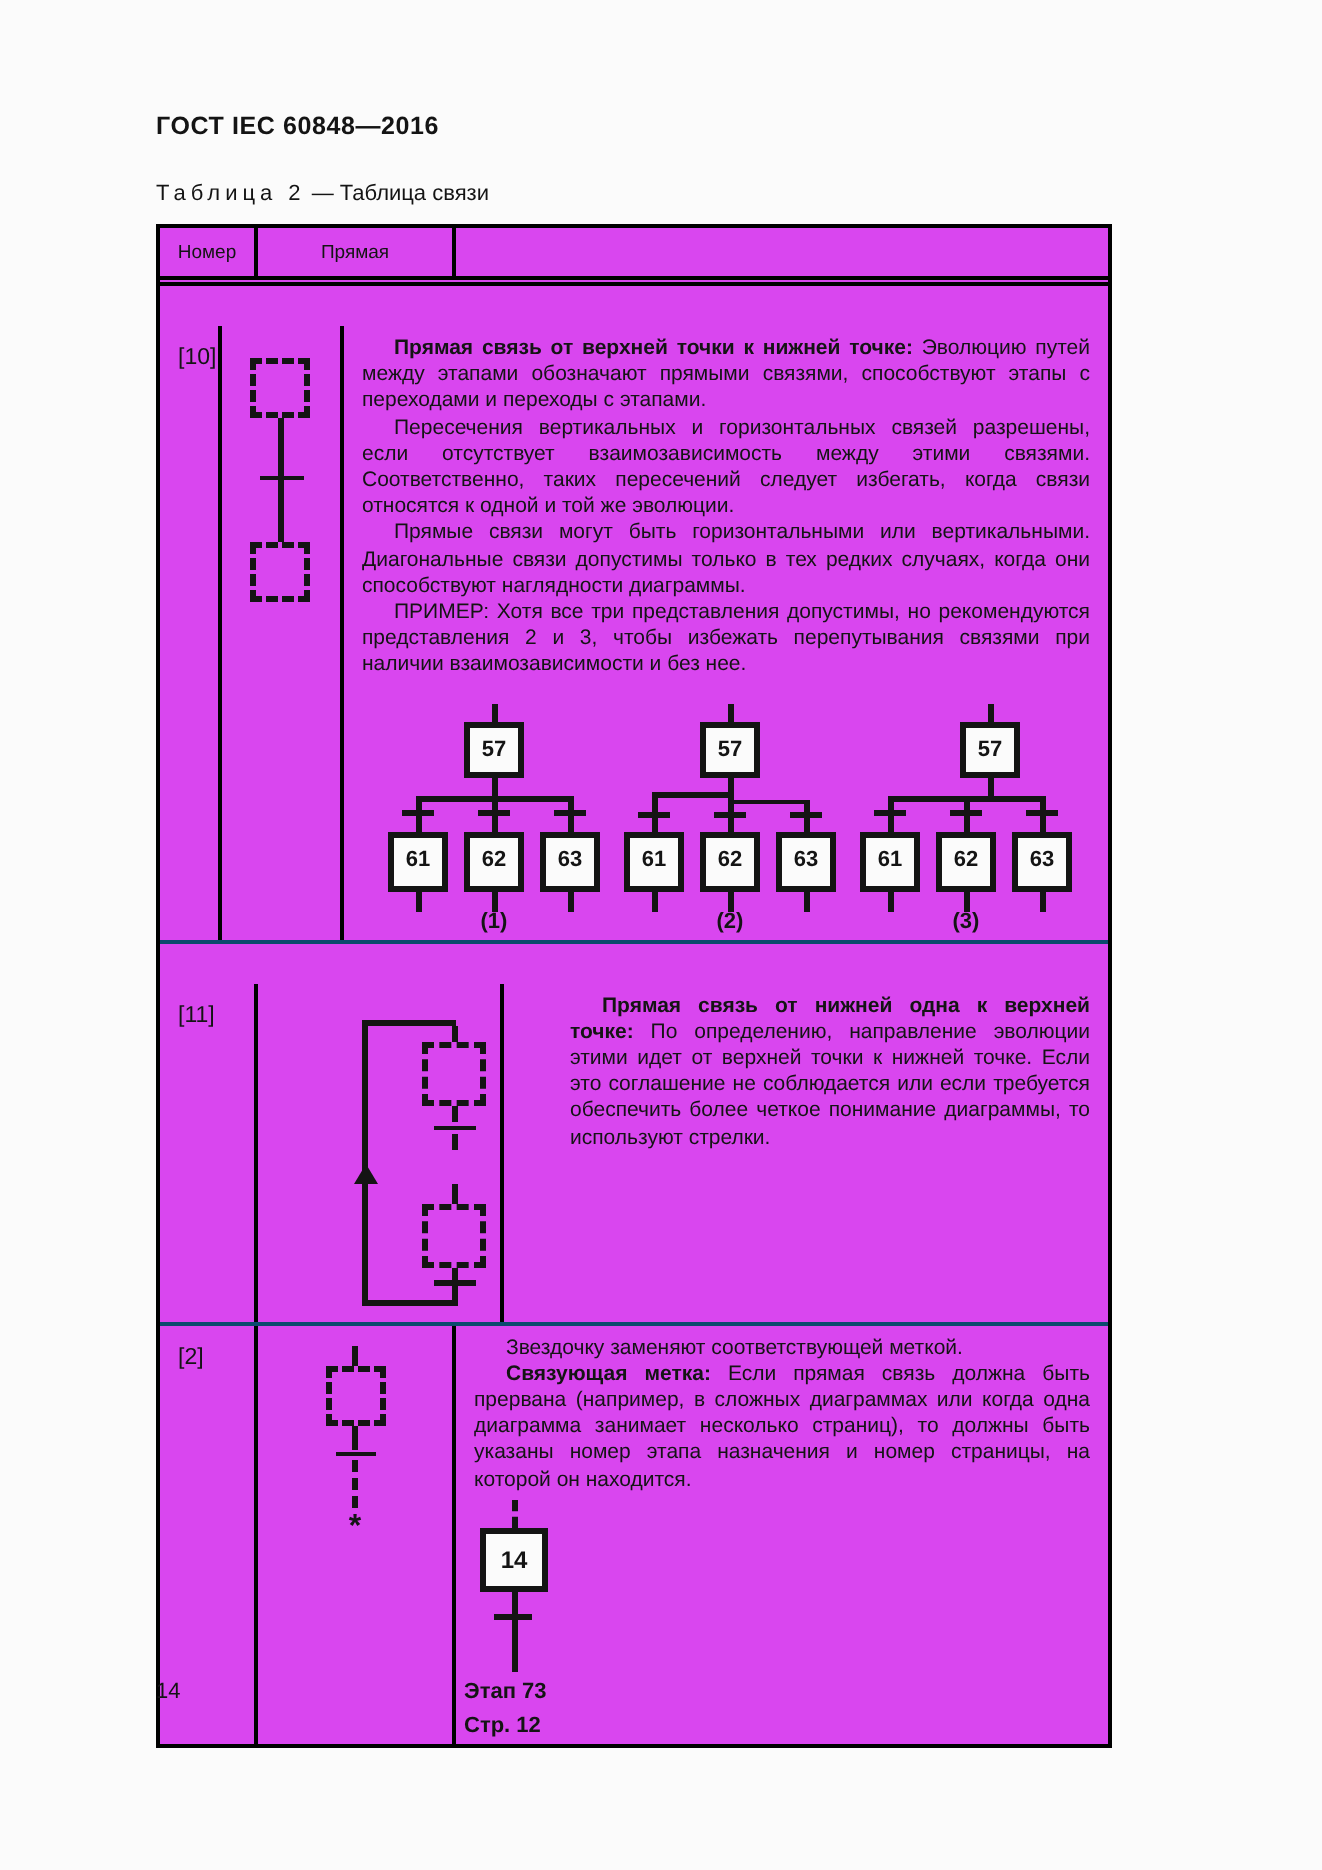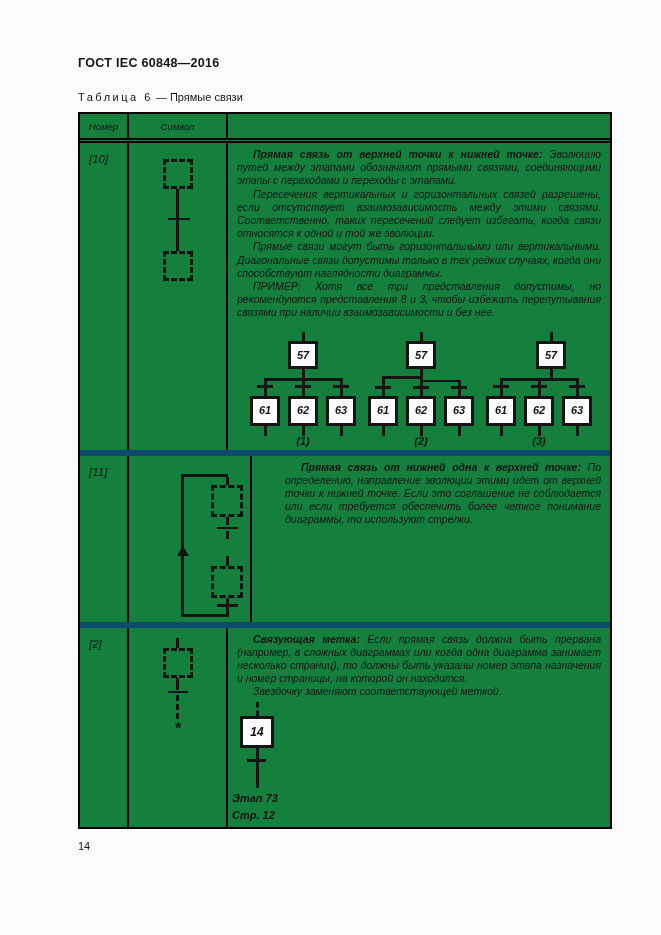--- a/index.html
+++ b/index.html
@@ -6,23 +6,23 @@
   html,body { background:#f3f3f3; }
   .page {
     position:relative; width:661px; height:935px; margin:0 auto;
     background:#fbfbfb; color:#141414;
     font-family:"Liberation Sans", sans-serif;
   }
   .doc-title { position:absolute; left:78px; top:56px; font-size:12.5px; font-weight:bold; letter-spacing:.3px; }
   .caption   { position:absolute; left:78px; top:91px; font-size:11px; }
   .caption .sp { letter-spacing:2.5px; }
 
-  .gtable { position:absolute; left:78px; top:112px; width:534px; border:2px solid #000; background:#15803d;font-style:italic; }
+  .gtable { position:absolute; left:78px; top:112px; width:478px; border:2px solid #000; background:#d946ef; }
   .trow  { display:flex; }
-  .trow.bordered { border-bottom:6px solid #0c4a6e; }
+  .trow.bordered { border-bottom:2px solid #0c4a6e;margin-top:20px; }
   .thead { border-bottom:5px double #000; }
   .c-num  { width:49px;  border-right:2px solid #000; }
   .c-sym  { width:99px;  border-right:2px solid #000; }
   .c-desc { flex:1; }
   .thead .hcell { font-size:9.5px; text-align:center; padding:7px 2px 6px; }
   .num-label { font-size:11.5px; padding:10px 0 0 9px; }
 
   .desc { padding:5px 9px 0 9px; font-size:10.5px; line-height:13.2px; }
   .para { text-align:justify; text-indent:16px; margin:0; }
   .para b { font-weight:bold; }
@@ -58,48 +58,48 @@
 
   .page-number { position:absolute; left:78px; top:840px; font-size:11px; }
 </style>
 </head>
 <body>
 
 <div class="page">
 
   <div class="doc-title">ГОСТ IEC 60848—2016</div>
   <div class="caption">
-    <span class="sp">Таблица 6</span><span> — Прямые связи</span>
+    <span class="sp">Таблица 2</span><span> — Таблица связи</span>
   </div>
 
   <div class="gtable">
 
     <div class="trow thead">
       <div class="c-num hcell">Номер</div>
-      <div class="c-sym hcell">Символ</div>
+      <div class="c-sym hcell">Прямая</div>
     </div>
 
     <div class="trow bordered" style="min-height:291px;">
       <div class="c-num">
         <div class="num-label">[10]</div>
       </div>
       <div class="c-sym">
         <div class="sym10">
           <div class="abs dbox" style="left:3px; top:0; width:30px; height:30px;"></div>
           <div class="abs solid" style="left:16.5px; top:30px; width:3px; height:62px;"></div>
           <div class="abs bar" style="left:8px; top:59px; width:22px; height:2px;"></div>
           <div class="abs dbox" style="left:3px; top:92px; width:30px; height:30px;"></div>
         </div>
       </div>
       <div class="c-desc">
         <div class="desc">
-          <p class="para"><b>Прямая связь от верхней точки к нижней точке:</b><span> Эволюцию путей между этапами обозначают прямыми связями, соединяющими этапы с переходами и переходы с этапами.</span></p>
+          <p class="para"><b>Прямая связь от верхней точки к нижней точке:</b><span> Эволюцию путей между этапами обозначают прямыми связями, способствуют этапы с переходами и переходы с этапами.</span></p>
           <p class="para">Пересечения вертикальных и горизонтальных связей разрешены, если отсутствует взаимозависимость между этими связями. Соответственно, таких пересечений следует избегать, когда связи относятся к одной и той же эволюции.</p>
           <p class="para">Прямые связи могут быть горизонтальными или вертикальными. Диагональные связи допустимы только в тех редких случаях, когда они способствуют наглядности диаграммы.</p>
-          <p class="para">ПРИМЕР: Хотя все три представления допустимы, но рекомендуются представления 8 и 3, чтобы избежать перепутывания связями при наличии взаимозависимости и без нее.</p>
+          <p class="para">ПРИМЕР: Хотя все три представления допустимы, но рекомендуются представления 2 и 3, чтобы избежать перепутывания связями при наличии взаимозависимости и без нее.</p>
         </div>
 
         <div class="variants">
 
           <div class="variant">
             <div class="abs vdash" style="left:57.5px; top:0; height:9px;"></div>
             <div class="abs sbox stepnum" style="left:44px; top:9px; width:30px; height:28px;">57</div>
             <div class="abs solid" style="left:57.5px; top:37px; width:3px; height:9px;"></div>
             <div class="abs solid" style="left:19.5px; top:46px; width:79px; height:3px;"></div>
             <div class="abs solid" style="left:19.5px; top:46px; width:3px; height:18px;"></div>
@@ -199,22 +199,22 @@
           <div class="abs vdash" style="left:23.5px; top:0; height:10px;"></div>
           <div class="abs dbox" style="left:10px; top:10px; width:30px; height:30px;"></div>
           <div class="abs vdash" style="left:23.5px; top:40px; height:12px;"></div>
           <div class="abs bar" style="left:15px; top:53px; width:20px; height:2px;"></div>
           <div class="abs vdash" style="left:23.5px; top:57px; height:24px;"></div>
           <div class="star">*</div>
         </div>
       </div>
       <div class="c-desc">
         <div class="desc">
+          <p class="para">Звездочку заменяют соответствующей меткой.</p>
           <p class="para"><b>Связующая метка:</b><span> Если прямая связь должна быть прервана (например, в сложных диаграммах или когда одна диаграмма занимает несколько страниц), то должны быть указаны номер этапа назначения и номер страницы, на которой он находится.</span></p>
-          <p class="para">Звездочку заменяют соответствующей меткой.</p>
         </div>
         <div class="example">
           <div class="abs vdash" style="left:23.5px; top:0; height:14px;"></div>
           <div class="abs sbox" style="left:8px; top:14px; width:34px; height:32px; font-size:12px; line-height:26px;">14</div>
           <div class="abs solid" style="left:23.5px; top:46px; width:3px; height:40px;"></div>
           <div class="abs bar" style="left:15px; top:57px; width:19px; height:3px;"></div>
           <div class="exlabel" style="top:90px;">Этап 73</div>
           <div class="exlabel" style="top:107px;">Стр. 12</div>
         </div>
       </div>

